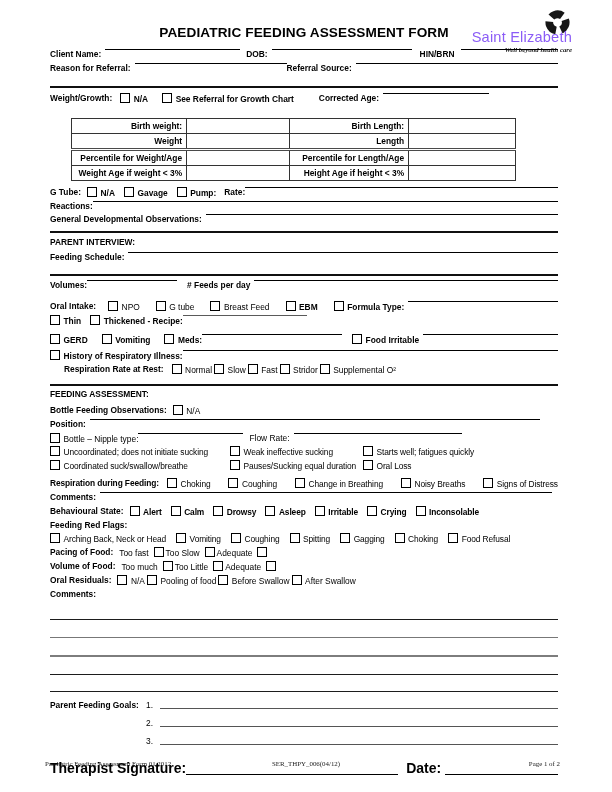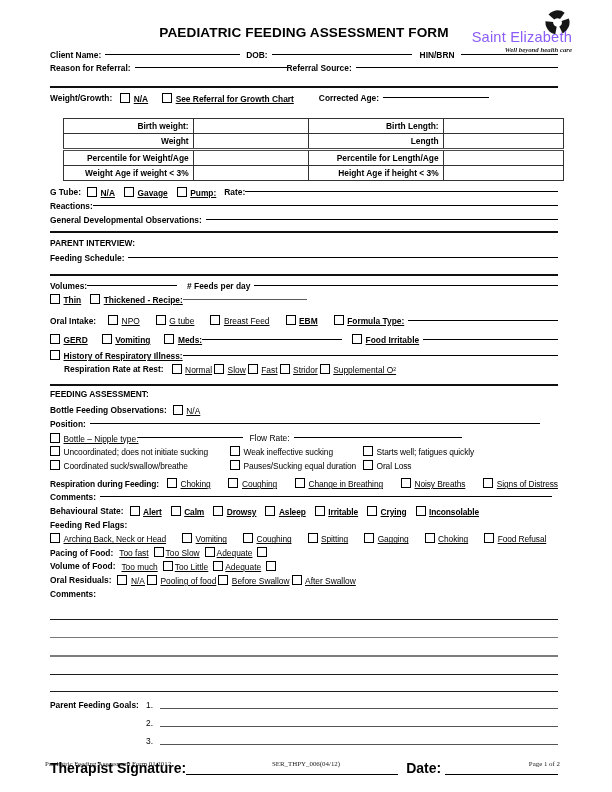--- a/index.html
+++ b/index.html
@@ -7,45 +7,45 @@
         font-family:"Liberation Sans",sans-serif;font-size:8.4px;color:#000;}
   .content{position:absolute;left:50px;top:0;width:508px;}
 
   .title{padding-top:25px;margin-bottom:9px;text-align:center;font-size:13.6px;font-weight:700;letter-spacing:.1px;}
 
   .logo{position:absolute;top:9px;right:40px;text-align:right;line-height:1;}
   .logo svg{width:27px;height:27px;display:inline-block;margin-right:1px;}
   .logo-name{font-size:14.6px;color:#8b5cf6;margin-top:-7px;letter-spacing:.2px;}
   .logo-tagline{font-family:"Liberation Serif",serif;font-style:italic;font-weight:700;font-size:6.8px;color:#222;margin-top:2px;}
 
-  .row{display:flex;align-items:center;margin-bottom:2.8px;min-height:11px;white-space:nowrap;}
+  .row{display:flex;align-items:flex-start;margin-bottom:2.8px;min-height:11px;white-space:nowrap;}
   .lbl{font-weight:700;flex:none;}
   .txt{flex:none;}
-  .opts{display:inline-flex;align-items:flex-end;gap:8px;text-decoration:underline;}
+  .opts{display:inline-flex;align-items:flex-end;gap:8px;}
   .opt{display:inline-flex;align-items:flex-end;}
   .cb{width:8px;height:8px;border:1px solid #000;background:#fff;display:inline-block;flex:none;margin:0 3.5px 1px 0;}
   .opts.after .opt .cb{margin:0 0 1px 5px;}
   .opts.bold .optlab{font-weight:700;}
-  .g6{gap:14px}.g7{gap:16px}.g9{gap:9px}.g10{gap:2px}.g14{gap:14px}.g16{gap:16px}
+  .g6{gap:14px}.g7{gap:10px}.g9{gap:9px}.g10{gap:2px}.g14{gap:14px}.g16{gap:16px}
   .ml4{margin-left:4px}.ml6{margin-left:6px}.ml8{margin-left:8px}.ml10{margin-left:10px}
   .ml12{margin-left:12px}.ml14{margin-left:14px}.ml16{margin-left:16px}.ml25{margin-left:25px}
 
   .ul{flex:1;border-bottom:1px solid #000;height:0;margin-bottom:1px;min-width:8px;}
   .ul.gray{border-bottom:1.6px solid #5a5a5a;}
   .ul.w90{flex:none;width:90px}.ul.w105{flex:none;width:105px}.ul.w106{flex:none;width:106px}
   .ul.w124{flex:none;width:124px}.ul.w135{flex:none;width:135px}
   .ul.w140{flex:none;width:140px}.ul.w152{flex:none;width:152px}.ul.w168{flex:none;width:168px}
   .ul.w212{flex:none;width:212px}.ul.end6{margin-right:6px}.ul.end18{margin-right:18px}
 
   .hr{border:none;border-top:2.6px solid #101010;margin:12px 0 5px;}
   .hr.s1{margin:6px 0 4px;}
   .hr.s2{border-top-width:2px;margin:11px 0 4px;}
   .hr.s3{margin:9px 0 3px;}
 
-  table.growth{border-collapse:collapse;width:501px;margin:14px 0 6px 13px;table-layout:fixed;
+  table.growth{border-collapse:collapse;width:445px;margin:14px 0 6px 21px;table-layout:fixed;
                border:1.5px solid #6f6f6f;}
   table.growth td{border:1px solid #333;height:14px;padding:0 4px;overflow:hidden;}
   table.growth td.lab{font-weight:700;text-align:right;}
   table.growth tr.dbl td{border-top:3px double #4a4a4a;}
   .c1{width:26%}.c2{width:23%}.c3{width:27%}.c4{width:24%}
 
   .heading{font-weight:700;}
   .spread{flex:1;display:inline-flex;justify-content:space-between;margin-left:8px;}
   .suckgrid{display:grid;grid-template-columns:180px 133px auto;width:100%;}
   .tight{letter-spacing:-.1px;}
@@ -193,34 +193,20 @@
 
     <div class="hr s2"></div>
 
     <div class="row">
       <span class="lbl">Volumes:</span>
       <span class="ul w90"></span>
       <span class="lbl ml10"># Feeds per day</span>
       <span class="ul ml4"></span>
     </div>
 
-    <div class="row">
-      <span class="opts bold g9">
-          <span class="opt">
-            <span class="cb"></span>
-            <span class="optlab">Thin</span>
-          </span>
-          <span class="opt">
-            <span class="cb"></span>
-            <span class="optlab">Thickened - Recipe:</span>
-          </span>
-        </span>
-      <span class="ul gray w124"></span>
-    </div>
-
     <div class="row" style="margin-top:10px">
       <span class="lbl">Oral Intake:</span>
       <span class="opts g16 ml12">
           <span class="opt">
             <span class="cb"></span>
             <span class="optlab">NPO</span>
           </span>
           <span class="opt">
             <span class="cb"></span>
             <span class="optlab">G tube</span>
@@ -236,20 +222,34 @@
             <span class="optlab">EBM</span>
           </span>
         </span>
       <span class="opts bold ml16">
           <span class="opt">
             <span class="cb"></span>
             <span class="optlab">Formula Type:</span>
           </span>
         </span>
       <span class="ul ml4"></span>
+    </div>
+
+    <div class="row">
+      <span class="opts bold g9">
+          <span class="opt">
+            <span class="cb"></span>
+            <span class="optlab">Thin</span>
+          </span>
+          <span class="opt">
+            <span class="cb"></span>
+            <span class="optlab">Thickened - Recipe:</span>
+          </span>
+        </span>
+      <span class="ul gray w124"></span>
     </div>
 
     <div class="row" style="margin-top:8px">
       <span class="opts bold g6">
           <span class="opt">
             <span class="cb"></span>
             <span class="optlab">GERD</span>
           </span>
           <span class="opt">
             <span class="cb"></span>

